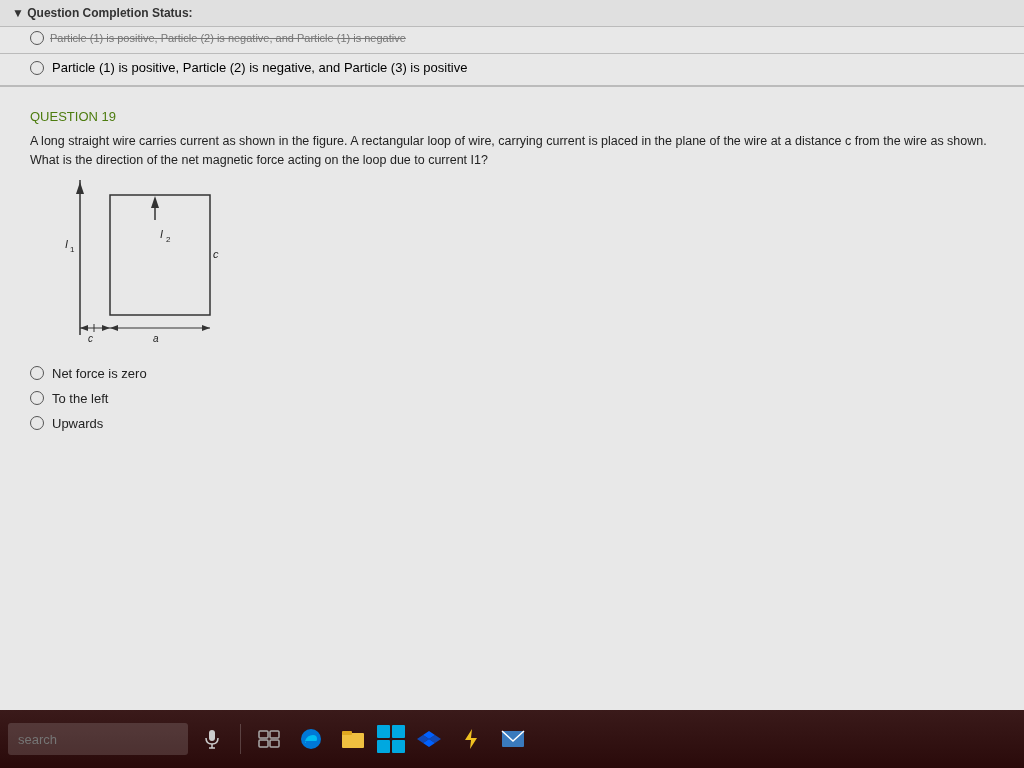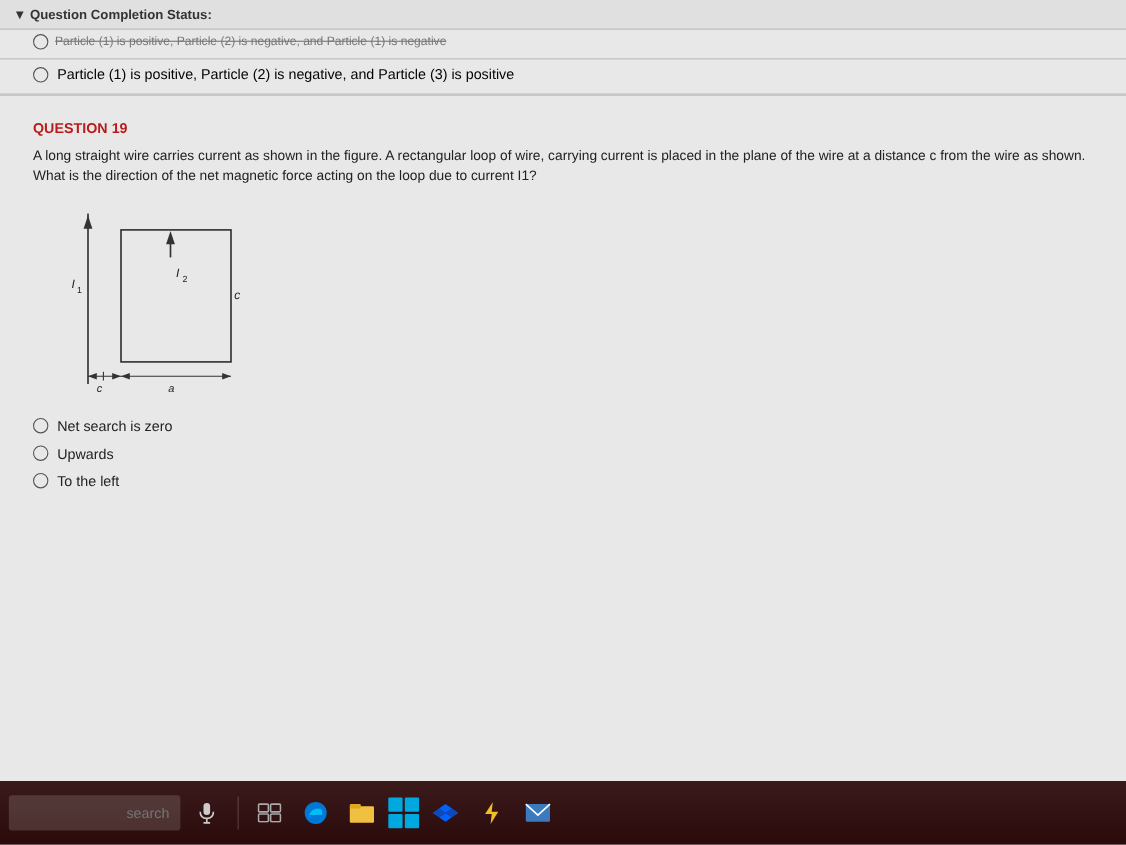--- a/index.html
+++ b/index.html
@@ -66,31 +66,30 @@
       gap: 8px;
       border-bottom: 1px solid #bbb;
     }
 
     
     .question-section {
       padding: 12px 30px;
     }
 
     .question-number {
-      font-weight: bold;
+      font-weight: normal;
       font-size: 13px;
-      color: #b91c1c;
+      color: #4d7c0f;
       margin-bottom: 8px;
     }
 
     .question-text {
       font-size: 12.5px;
       color: #222;
       line-height: 1.5;
-      margin-bottom: 14px;
     }
 
     
     .figure-container {
       margin: 0 0 16px 20px;
       position: relative;
       width: 220px;
       height: 175px;
     }
 
@@ -128,23 +127,22 @@
       gap: 6px;
     }
 
     .taskbar-search {
       background: rgba(255,255,255,0.15);
       border: none;
       border-radius: 3px;
       color: #ddd;
       font-size: 13px;
       padding: 4px 10px;
-      width: 156px;
+      width: 180px;
       height: 32px;
-      text-align: right;
     }
 
     .taskbar-icon {
       width: 36px;
       height: 36px;
       display: flex;
       align-items: center;
       justify-content: center;
       color: white;
       font-size: 18px;
@@ -235,33 +233,33 @@
         <text x="103" y="172" font-size="10" fill="#222" font-style="italic">a</text>
 
         <line x1="44" y1="154" x2="44" y2="162" stroke="#333" stroke-width="1"></line>
       </svg>
     </div>
 
     <div class="answer-options">
 
       <div class="answer-option">
         <span class="radio-circle"></span>
-        <span>Net search is zero</span>
+        <span>Net force is zero</span>
       </div>
 
 
+
+      <div class="answer-option">
+        <span class="radio-circle"></span>
+        <span>To the left</span>
+      </div>
 
       <div class="answer-option">
         <span class="radio-circle"></span>
         <span>Upwards</span>
-      </div>
-
-      <div class="answer-option">
-        <span class="radio-circle"></span>
-        <span>To the left</span>
       </div>
 
     </div>
   </div>
 
 </div>
 
 <div class="taskbar">
 
   <input class="taskbar-search" type="text" value="" placeholder="search" style="">

